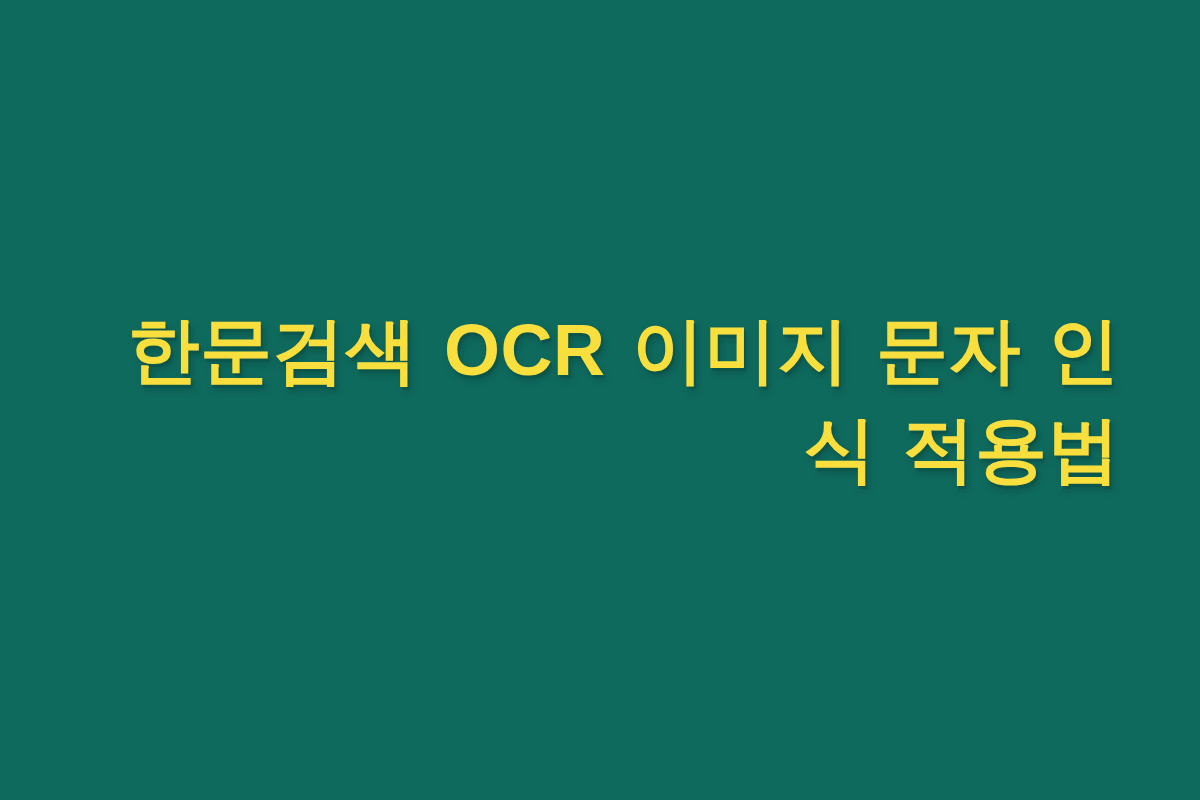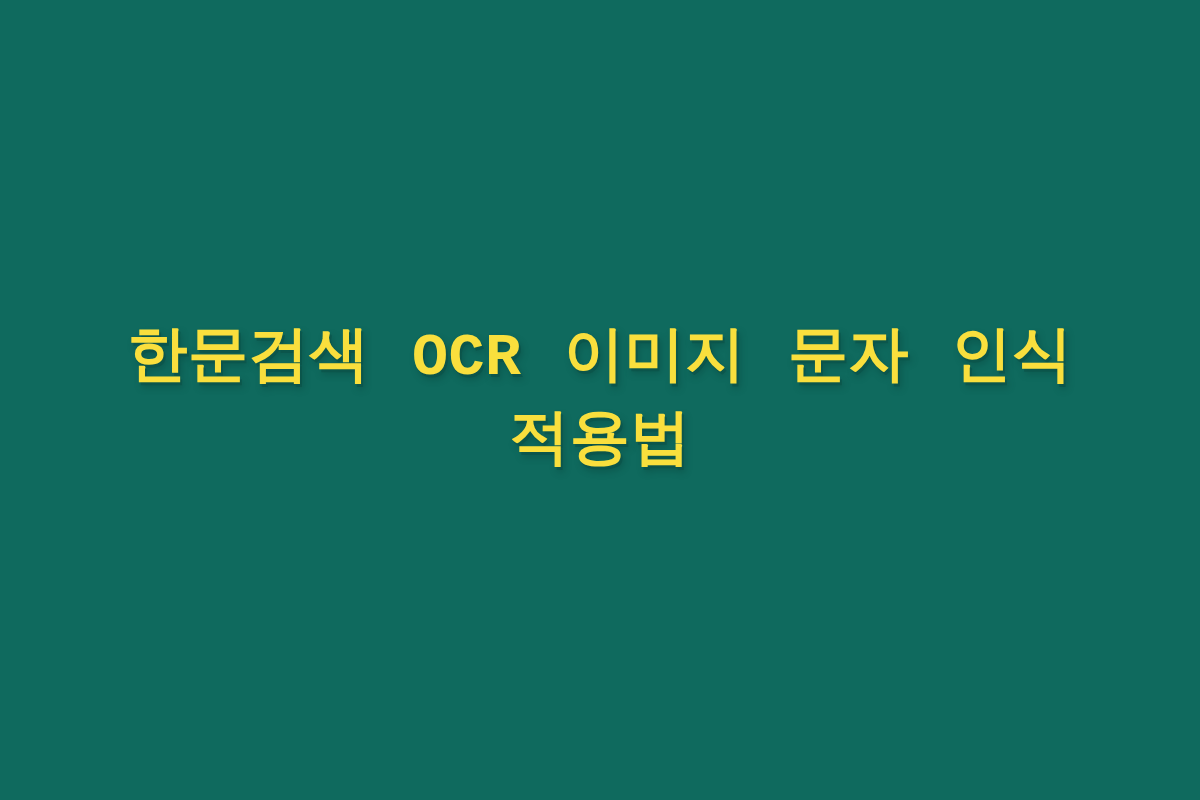--- a/index.html
+++ b/index.html
@@ -32,31 +32,32 @@
     width: 1040px;
     margin: 0;
     padding: 0;
     text-align: center;
   }
 
   .headline {
     margin: 0;
     padding: 0;
     color: #F9DF3D;
-    font-family: Liberation Mono, monospace;
-    font-size: 60px;
+    font-family: Liberation Sans, sans-serif;
+    font-size: 72px;
     font-weight: 700;
     line-height: 1.38;
     letter-spacing: 0.5px;
     word-spacing: 6px;
     text-rendering: optimizeLegibility;
     
     text-shadow:
        2px 3px 0   rgba(11, 78, 69, 0.55),
        3px 5px 7px rgba(8, 60, 53, 0.40);
+    text-align: right;
     
     -webkit-font-smoothing: antialiased;
   }
 </style>
 </head>
 <body>
 
 <div id="title-card" style="background: rgb(15, 106, 94);">
 
   <div class="headline-block" style="text-align: center;">

